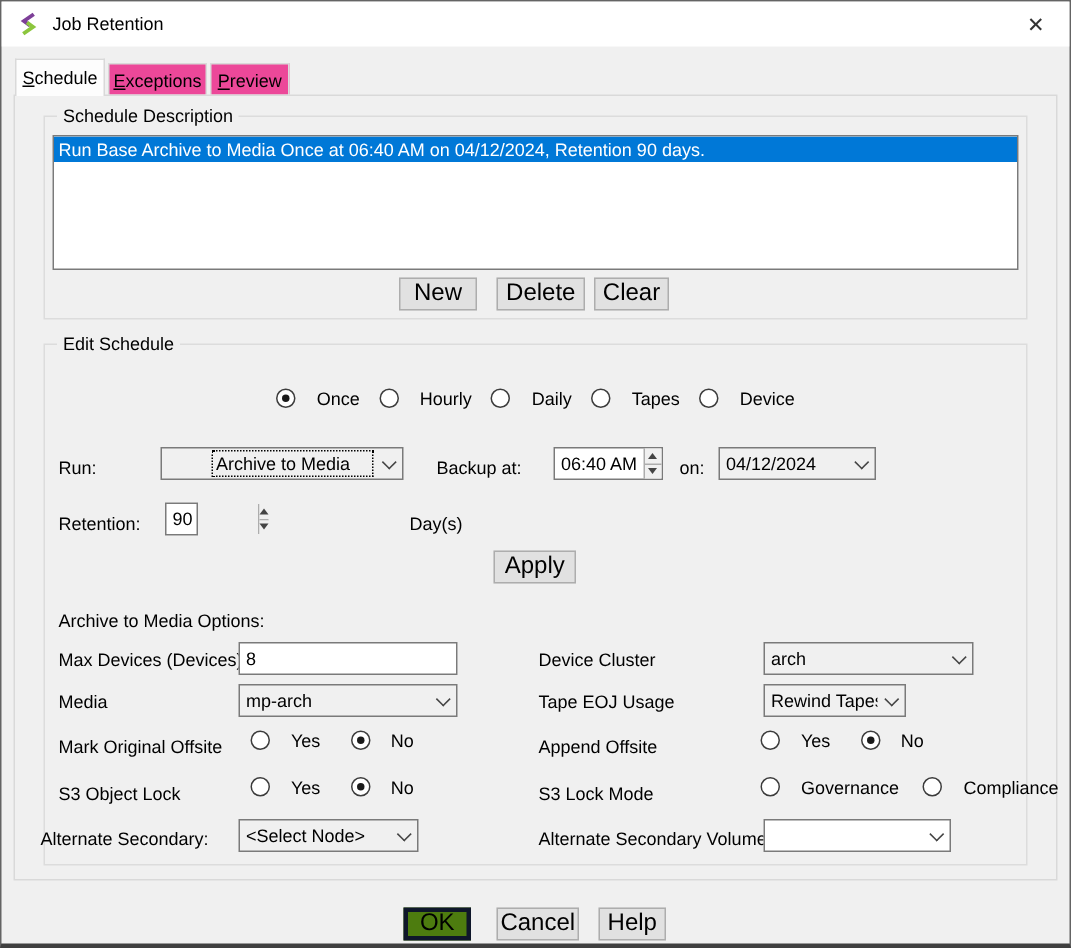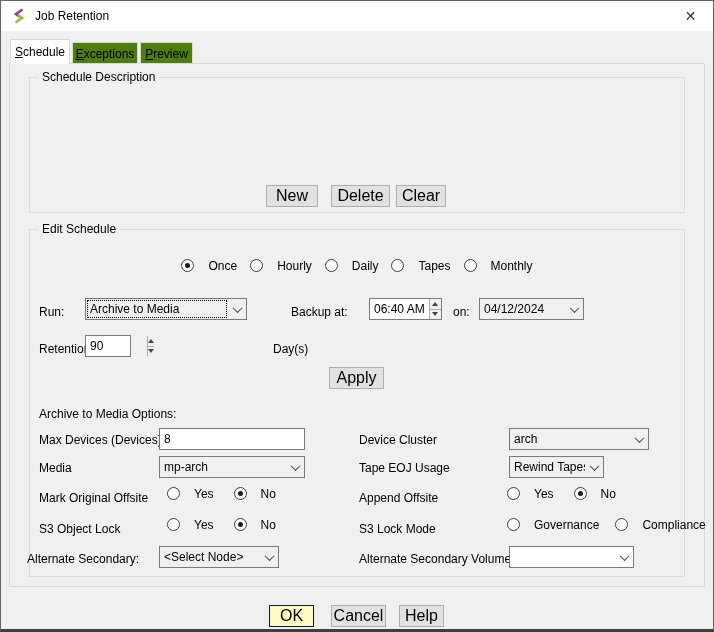--- a/index.html
+++ b/index.html
@@ -10,33 +10,33 @@
     background:#f0f0f0; color:#000;
     font-family:"Liberation Sans", sans-serif; font-size:12px;
     overflow:hidden;
   }
   
   .titlebar { position:absolute; left:0; top:0; width:100%; height:30px; background:#ffffff; display:flex; align-items:center; }
   .app-icon { width:16px; height:16px; margin-left:10px; }
   .title-text { margin-left:8px; font-size:12px; }
   .close-btn { position:absolute; right:0; top:0; width:45px; height:30px; display:flex; align-items:center; justify-content:center; font-size:14px; color:#333; cursor:default; }
   
-  .tab { position:absolute; border:1px solid #d9d9d9; border-bottom:none; display:flex; align-items:center; justify-content:center; background:#4d7c0f; cursor:default; }
+  .tab { position:absolute; border:1px solid #d9d9d9; border-bottom:none; display:flex; align-items:center; justify-content:center; background:#ec4899; cursor:default; }
   .tab.active { background:#fdfdfd; z-index:3; }
   .tab u { text-decoration:underline; }
   .tab-panel { position:absolute; left:8; top:62px; left:8px; width:696px; height:524px; border:1px solid #d9d9d9; background:#f0f0f0; }
   
   .gb { position:absolute; border:1px solid #dcdcdc; }
   .gb-label { position:absolute; top:-8px; left:8px; background:#f0f0f0; padding:0 4px; font-size:12px; }
   
   .listbox { position:absolute; background:#fff; border:1px solid #7a7a7a; overflow:hidden; }
   .list-row-sel { height:17px; background:#0078d7; color:#fff; padding:2px 3px 0 3px; white-space:nowrap; font-size:12px; }
   
   .btn { position:absolute; height:22px; background:#e1e1e1; border:1px solid #adadad; display:flex; align-items:center; justify-content:center; font-size:16px; font-family:"Liberation Sans",sans-serif; padding:0; cursor:default; }
-  .btn.default { background:#fef9c3; border:1px solid #0f172a; }
+  .btn.default { background:#4d7c0f; border:3px solid #0f172a; }
   
   .lbl { position:absolute; font-size:12px; white-space:nowrap; }
   
   .combo { position:absolute; height:22px; background:#f0f0f0; border:1px solid #7a7a7a; display:flex; align-items:center; cursor:default; }
   .combo .val { flex:1; padding-left:4px; white-space:nowrap; overflow:hidden; position:relative; height:100%; display:flex; align-items:center; }
   .combo .val.focused { outline:1px dotted #000; outline-offset:-2px; }
   .chev { width:18px; height:100%; display:flex; align-items:center; justify-content:center; }
   .chev i { display:block; width:7px; height:7px; border-right:1.3px solid #444; border-bottom:1.3px solid #444; transform:rotate(45deg) translate(-1px,-1px); }
   
   .field { position:absolute; height:22px; background:#fff; border:1px solid #7a7a7a; font-size:12px; display:flex; align-items:center; }
@@ -76,20 +76,23 @@
   </div>
   <div class="tab" style="left:139px; top:41px; width:53px; height:22px;">
     <span><u>P</u><span>review</span></span>
   </div>
 
   <div class="tab-panel"></div>
 
   <div class="gb" style="left:28px; top:76px; width:656px; height:136px;">
     <span class="gb-label">Schedule Description</span>
   </div>
+  <div class="listbox" style="left:34px; top:89px; width:644px; height:90px;">
+    <div class="list-row-sel">Run Base Archive to Media Once at 06:40 AM on 04/12/2024, Retention 90 days.</div>
+  </div>
   <div class="btn" style="left:265px; top:184px; width:52px;">New</div>
   <div class="btn" style="left:330px; top:184px; width:59px;">Delete</div>
   <div class="btn" style="left:395px; top:184px; width:50px;">Clear</div>
 
   <div class="gb" style="left:28px; top:228px; width:656px; height:348px;">
     <span class="gb-label">Edit Schedule</span>
   </div>
 
   <div class="freq-row">
     <span class="radio-opt">
@@ -103,26 +106,26 @@
     <span class="radio-opt">
       <span class="radio"></span>
       <span>Daily</span>
     </span>
     <span class="radio-opt">
       <span class="radio"></span>
       <span>Tapes</span>
     </span>
     <span class="radio-opt">
       <span class="radio"></span>
-      <span>Monthly</span>
+      <span>Device</span>
     </span>
   </div>
 
   <span class="lbl" style="left:38px; top:304px;">Run:</span>
-  <div class="combo" style="left:84px; top:297px; width:162px;">
+  <div class="combo" style="left:106px; top:297px; width:162px;padding-left:32px;">
     <span class="val focused">Archive to Media</span>
     <span class="chev">
         <i></i>
       </span>
   </div>
 
   <span class="lbl" style="left:290px; top:304px;">Backup at:</span>
   <div class="field" style="left:368px; top:297px; width:73px;">
     <span class="txt">06:40 AM</span>
     <span class="spincol">
@@ -137,21 +140,21 @@
 
   <span class="lbl" style="left:452px; top:304px;">on:</span>
   <div class="combo" style="left:478px; top:297px; width:105px;">
     <span class="val">04/12/2024</span>
     <span class="chev">
         <i></i>
       </span>
   </div>
 
   <span class="lbl" style="left:38px; top:341px;">Retention:</span>
-  <div class="field" style="left:84px; top:334px; width:46px;gap:40px;">
+  <div class="field" style="left:109px; top:334px; width:22px;gap:40px;">
     <span class="txt right">90</span>
     <span class="spincol">
       <span class="spinbtn up">
           <i class="tri-up"></i>
         </span>
       <span class="spinbtn">
           <i class="tri-dn"></i>
         </span>
     </span>
   </div>

